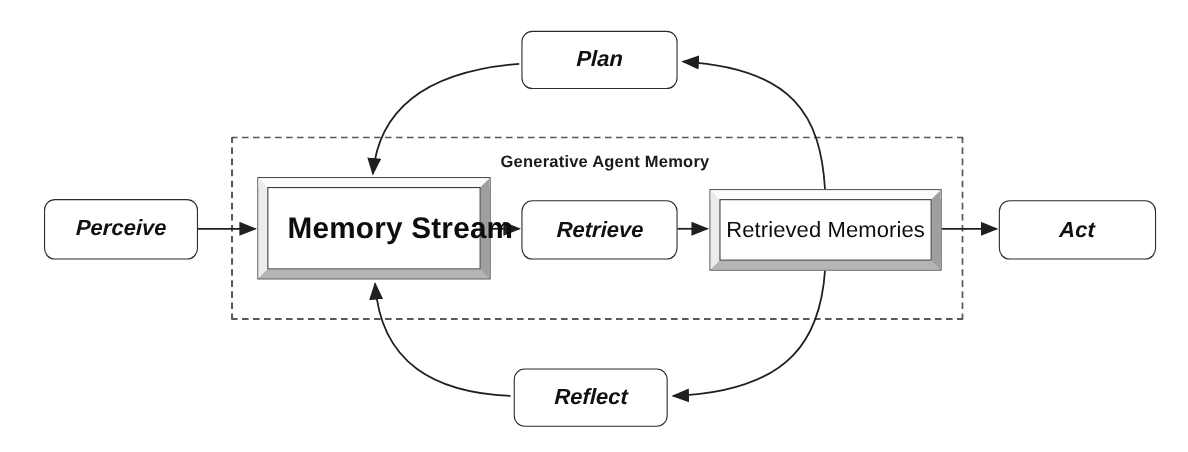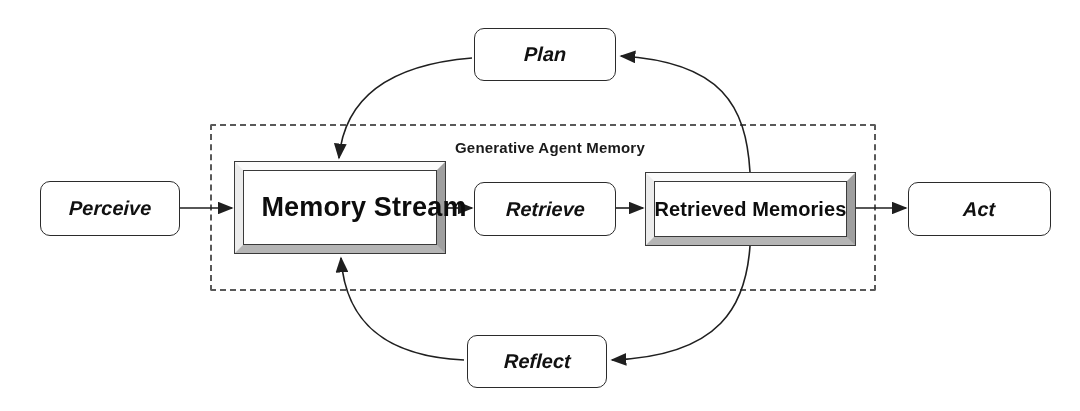--- a/index.html
+++ b/index.html
@@ -28,21 +28,21 @@
   .bevel{
     width:100%;height:100%;box-sizing:border-box;
     border-style:solid;border-width:8px;
     border-color:#fbfbfb #9f9f9f #b5b5b5 #ececec;
   }
   .frame-inner{
     width:100%;height:100%;box-sizing:border-box;border:1px solid #3a3a3a;background:#ffffff;
     display:flex;align-items:center;justify-content:center;
   }
   .frame-label-lg{font-size:27px;font-weight:bold;color:#0d0d0d;letter-spacing:0.2px;white-space:nowrap;margin-left:48px;}
-  .frame-label-md{font-size:20px;font-weight:bold;color:#0d0d0d;letter-spacing:0.1px;white-space:nowrap;}
+  .frame-label-md{font-size:20px;font-weight:normal;color:#0d0d0d;letter-spacing:0.1px;white-space:nowrap;}
   
   #n-perceive{left:40px;top:181px;width:140px;height:55px;}
   #n-plan{left:474px;top:28px;width:142px;height:53px;}
   #n-retrieve{left:474px;top:182px;width:142px;height:54px;}
   #n-act{left:908px;top:182px;width:143px;height:54px;}
   #n-reflect{left:467px;top:335px;width:140px;height:53px;}
   #n-memory-stream{left:234px;top:161px;width:212px;height:93px;}
   #n-retrieved-memories{left:645px;top:172px;width:211px;height:74px;}
 </style>
 </head>

